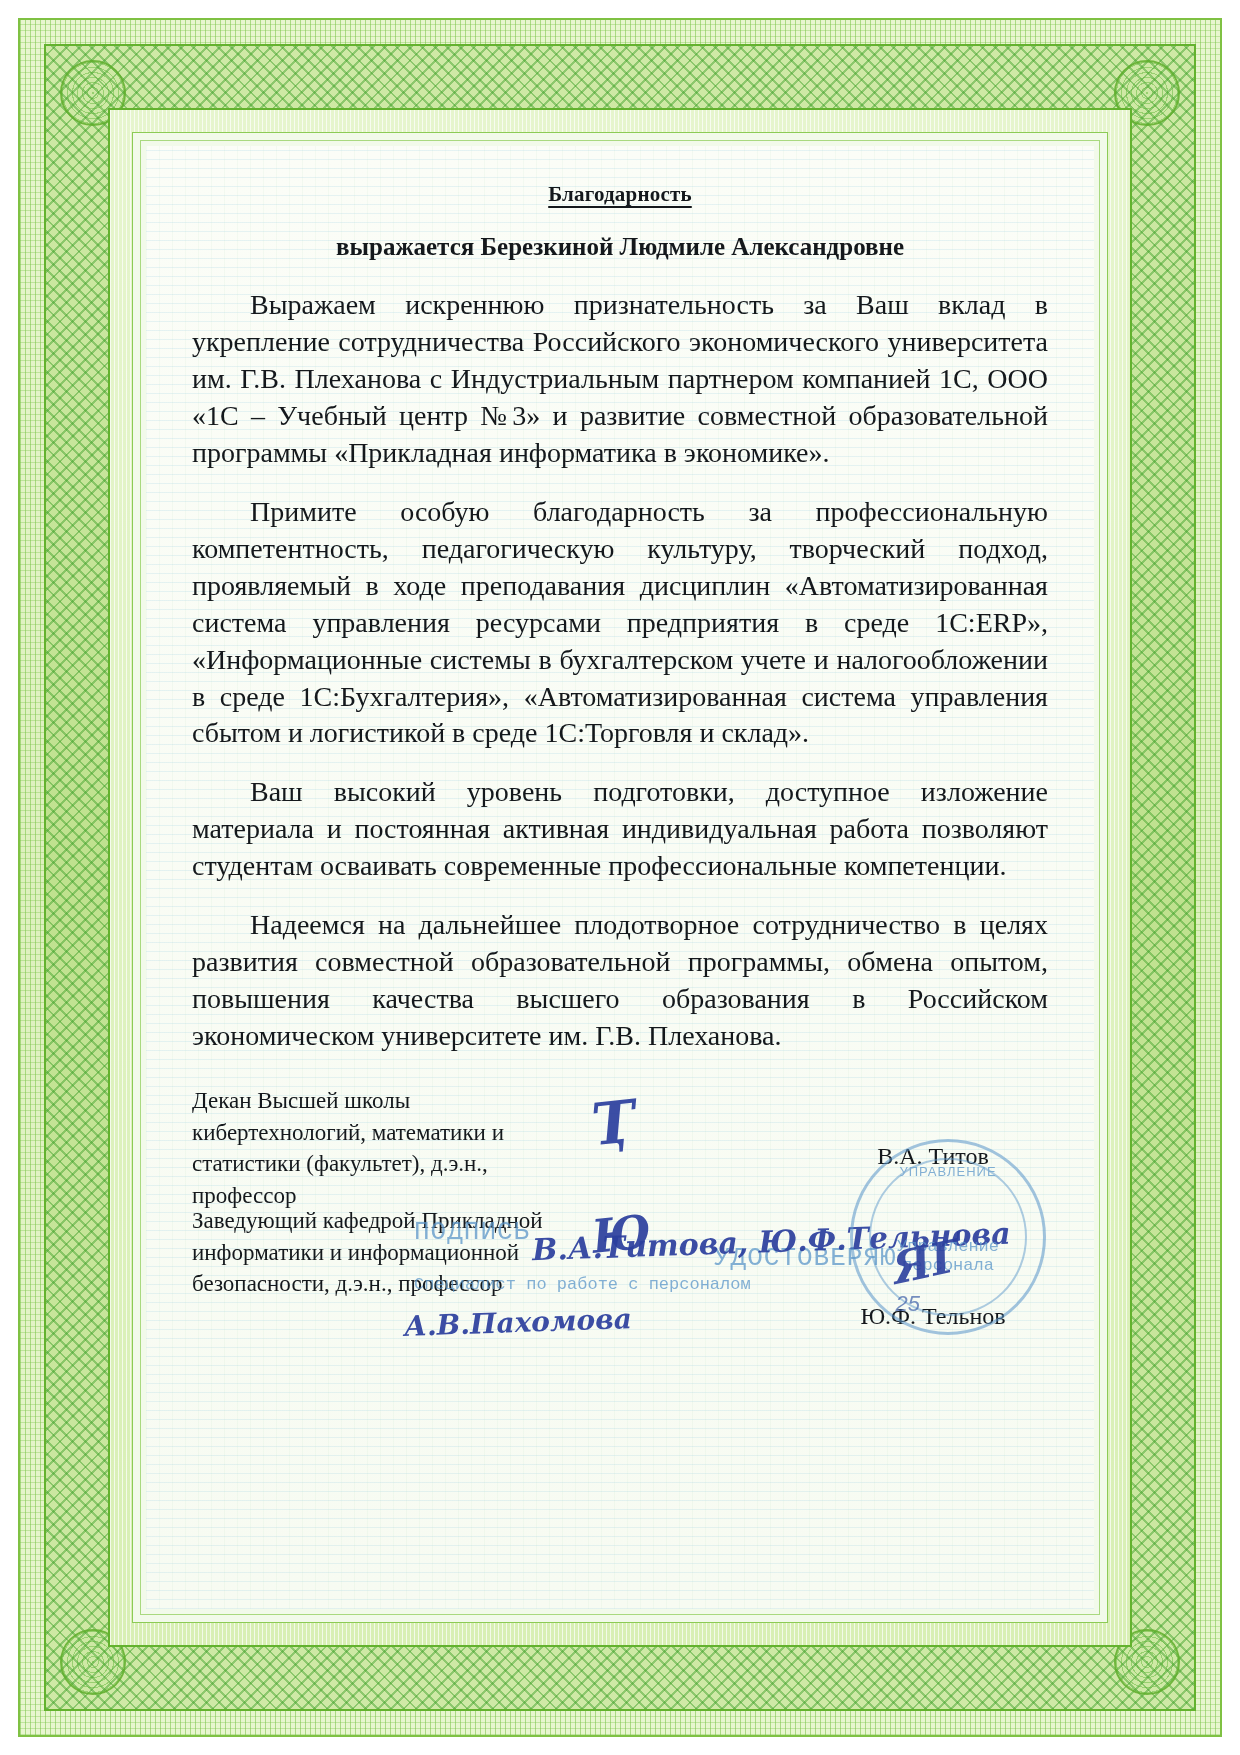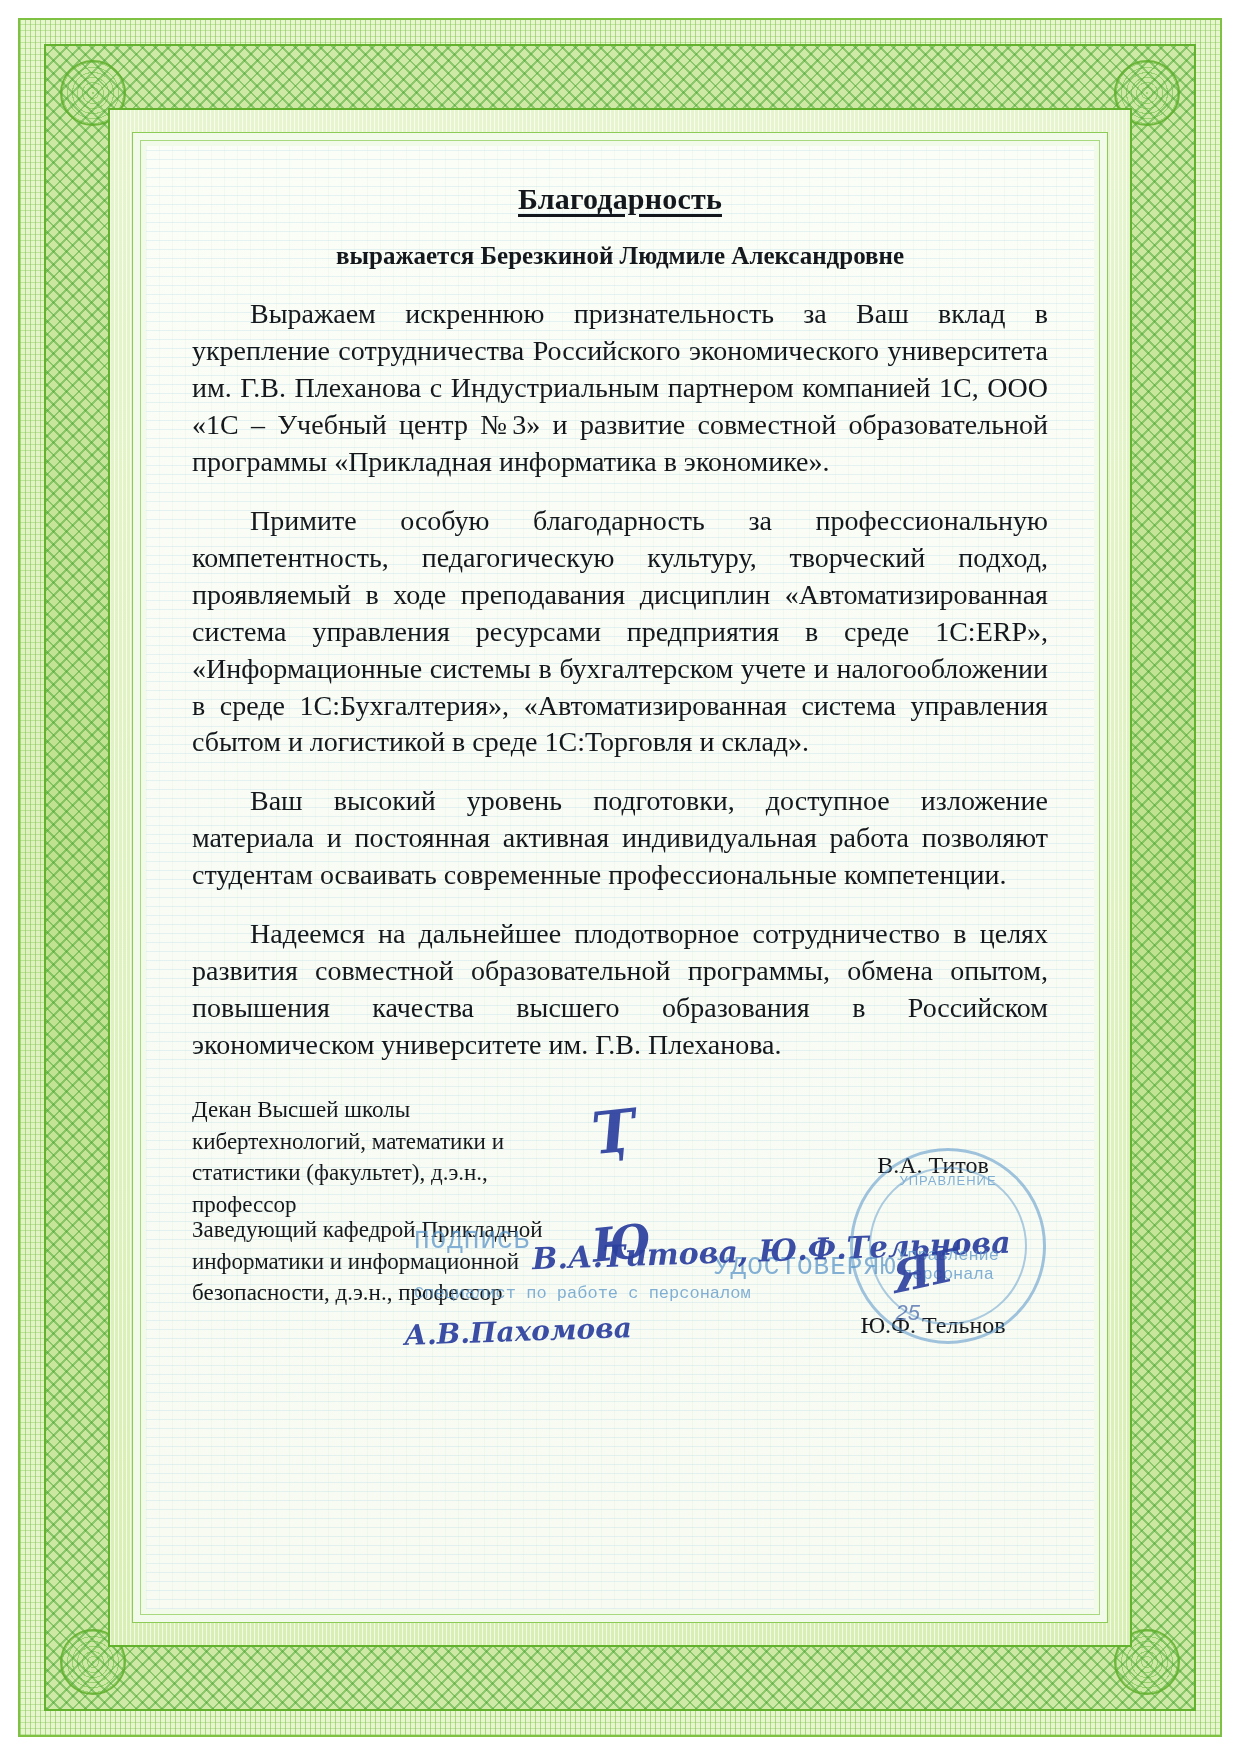--- a/index.html
+++ b/index.html
@@ -124,21 +124,21 @@
     position: absolute;
     left: 46px;
     right: 46px;
     top: 36px;
     bottom: 10px;
     color: #14181c;
   }
 
   .doc-title {
     text-align: center;
-    font-size: 30px;
+    font-size: 21px;
     letter-spacing: 0.2px;
     text-decoration: underline;
     text-underline-offset: 5px;
     margin: 0 0 26px 0;
   }
   .doc-subtitle {
     text-align: center;
     font-size: 25px;
     margin: 0 0 26px 0;
   }

